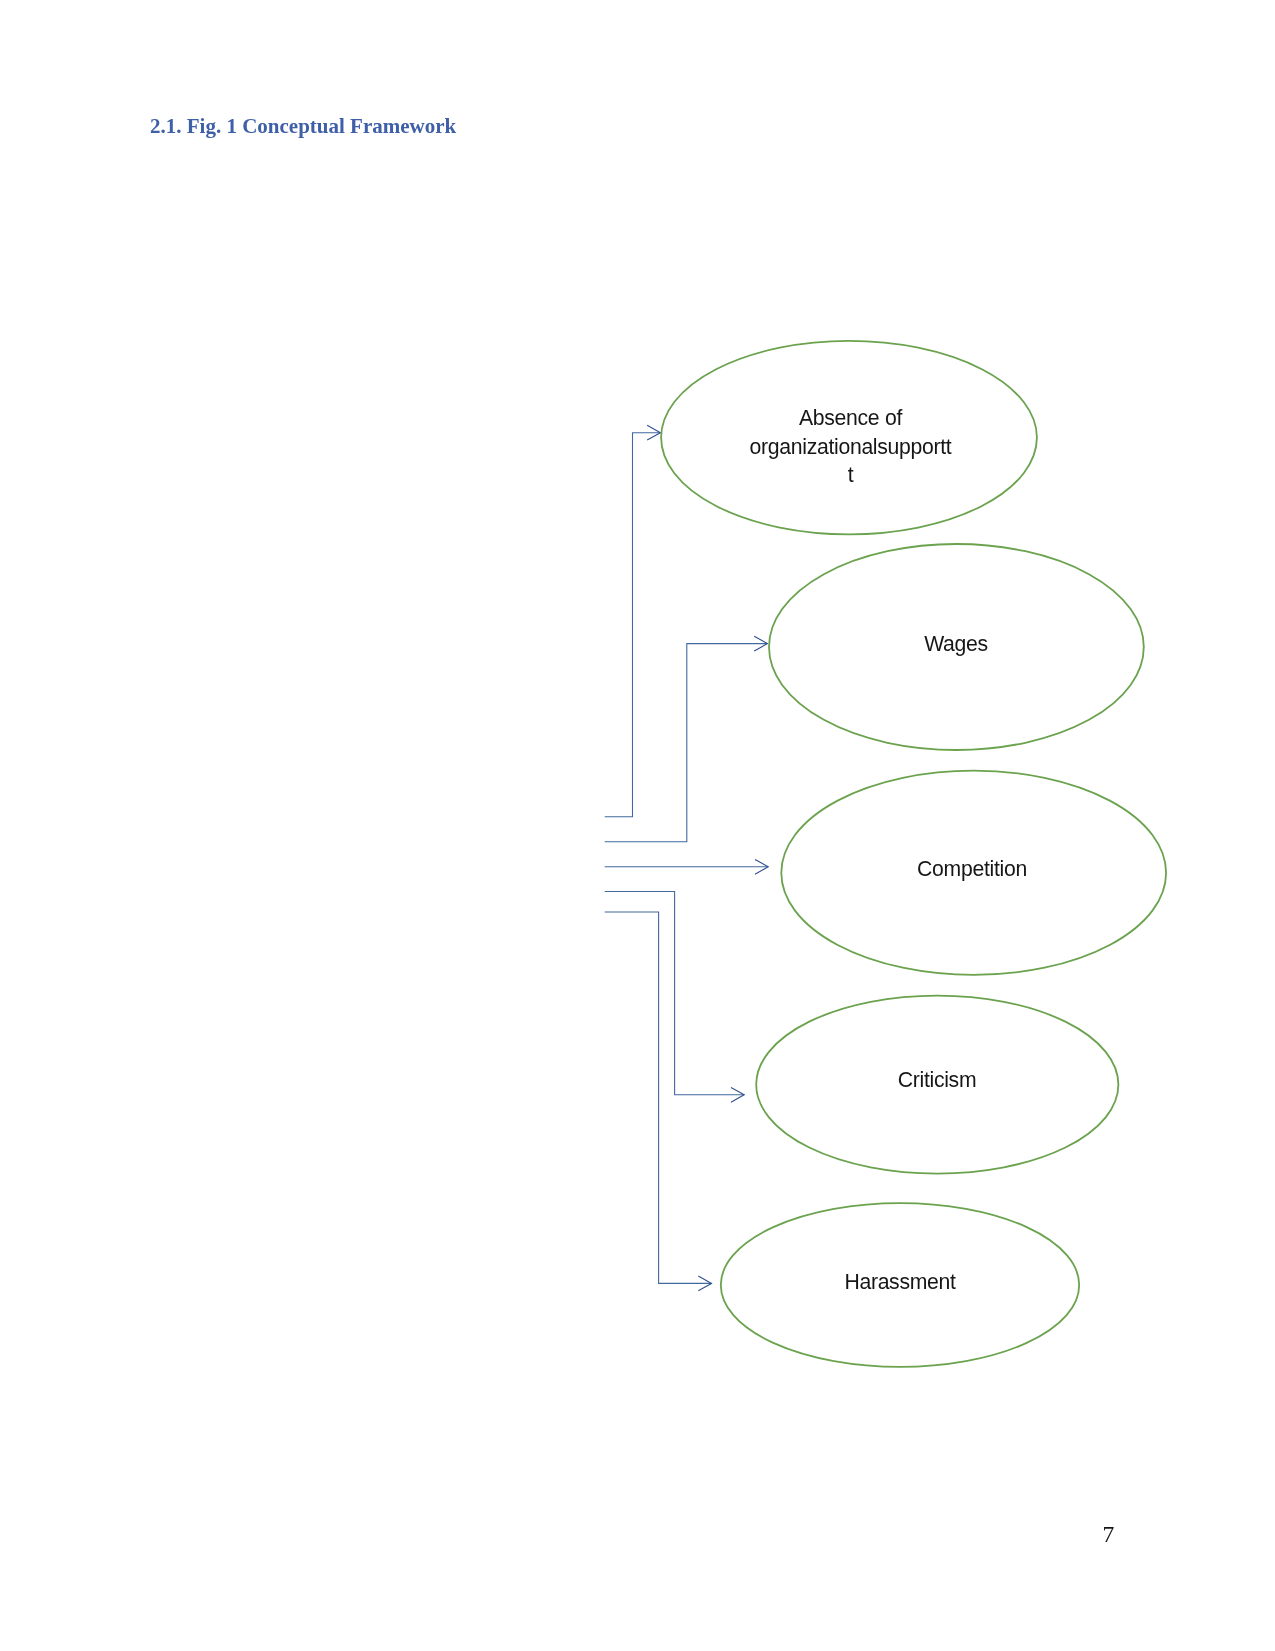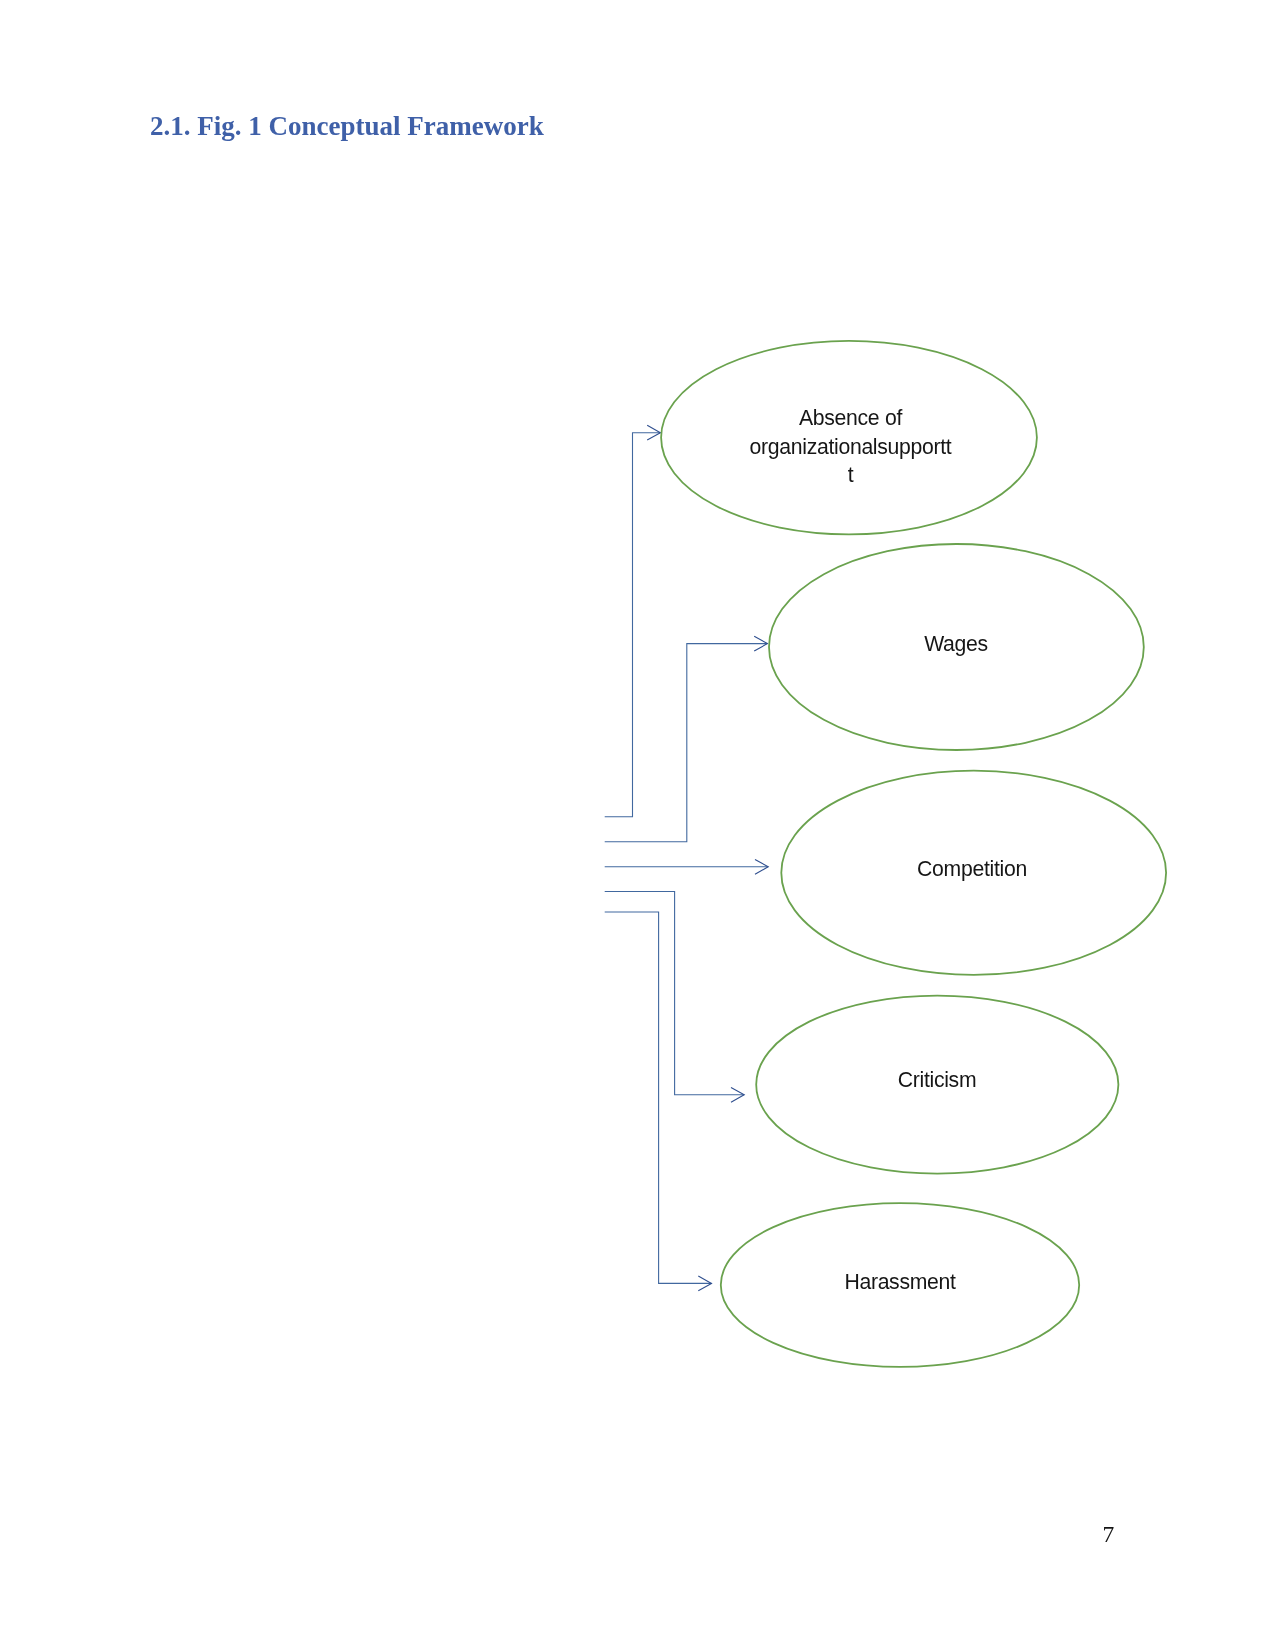--- a/index.html
+++ b/index.html
@@ -1,21 +1,21 @@
 <!DOCTYPE html>
 <html><head>
 <meta charset="utf-8">
 <style>
   html,body{margin:0;padding:0;}
   body{width:1275px;height:1651px;position:relative;overflow:hidden;background:#ffffff;
        font-family:"Liberation Serif",serif;}
   .page{position:absolute;left:0;top:0;width:1275px;height:1651px;background:#ffffff;
         will-change:transform;transform:translateZ(0);}
   .heading{position:absolute;left:150px;top:110.7px;
-           font-family:"Liberation Serif",serif;font-weight:bold;font-size:27px;
+           font-family:"Liberation Serif",serif;font-weight:bold;font-size:21px;
            line-height:30px;color:#3f60a8;white-space:nowrap;-webkit-font-smoothing:antialiased;}
   .pagenum{position:absolute;left:1102.5px;top:1519.5px;
            font-family:"Liberation Serif",serif;font-size:23.5px;line-height:28px;color:#141414;
            -webkit-font-smoothing:antialiased;}
   svg.diagram{position:absolute;left:0;top:0;width:1275px;height:1651px;display:block;
               -webkit-font-smoothing:antialiased;}
   .node-ellipse{fill:none;stroke:#6aa24e;stroke-width:1.8;}
   .connector-line{fill:none;stroke:#41689f;stroke-width:1.1;}
   .arrow-head{fill:none;stroke:#2f4f8f;stroke-width:1.1;stroke-linecap:butt;stroke-linejoin:miter;}
   .nodelabel{font-family:"Liberation Sans",sans-serif;font-size:21.2px;letter-spacing:-0.3px;

